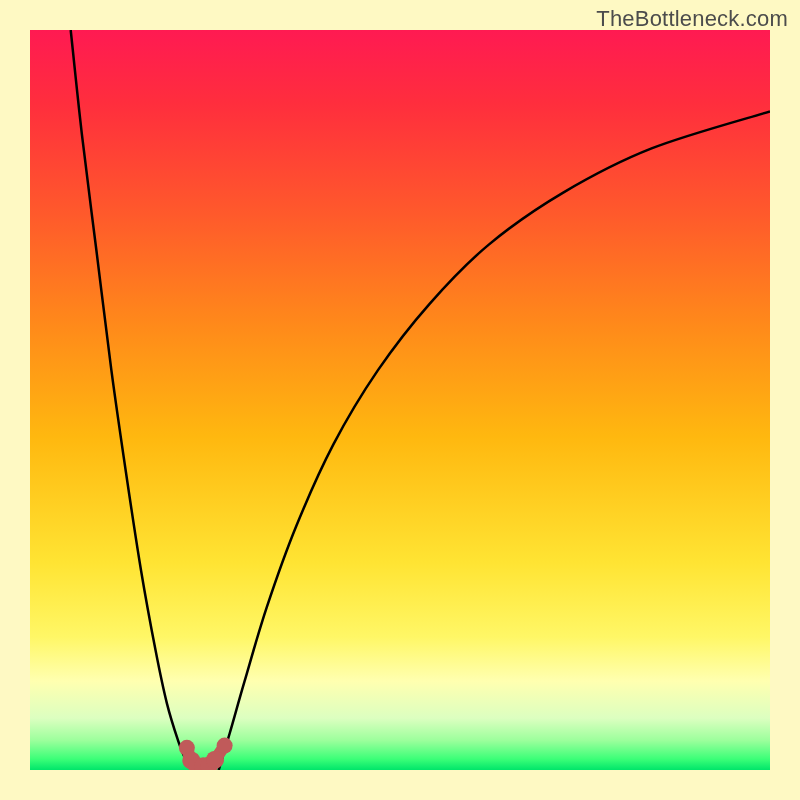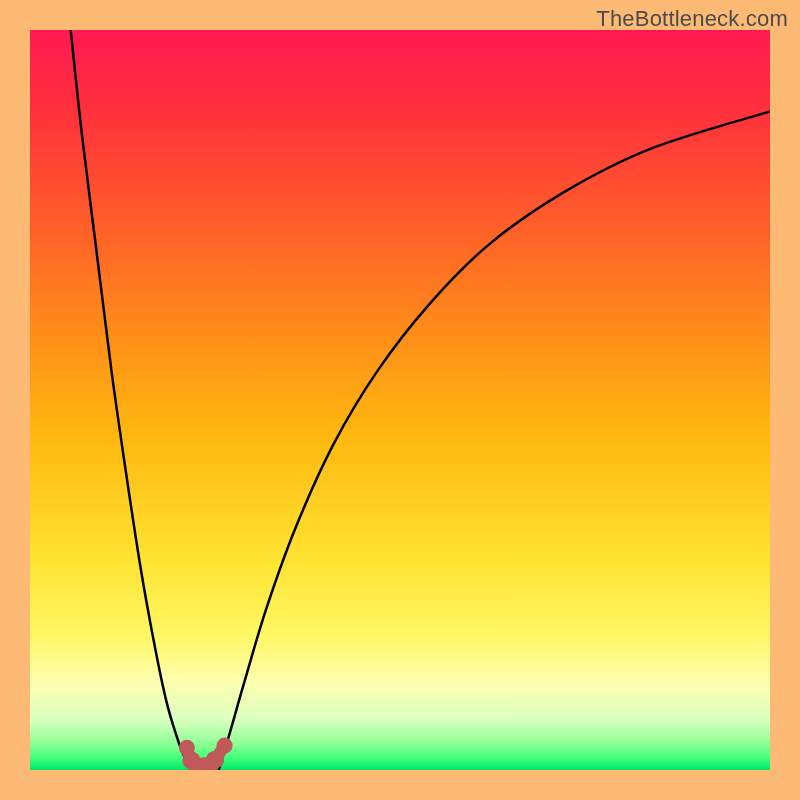--- a/index.html
+++ b/index.html
@@ -9,21 +9,21 @@
     height: 800px;
     background: #000;
     overflow: hidden;
   }
   .frame {
     position: absolute;
     left: 0;
     top: 0;
     width: 800px;
     height: 800px;
-    background: #fdba74;
+    background: #fef9c3;
   }
   .plot-area {
     position: absolute;
     left: 30px;
     top: 30px;
     width: 740px;
     height: 740px;
     overflow: hidden;
   }
   .gradient {

